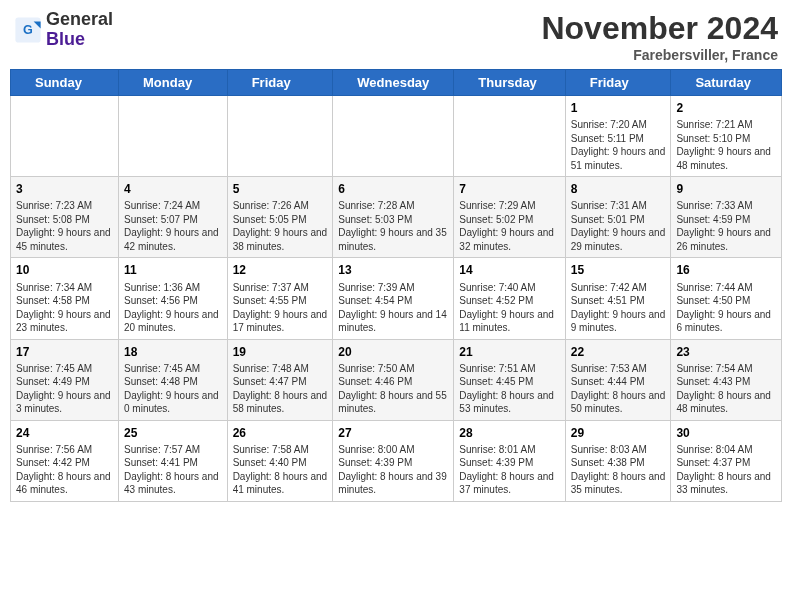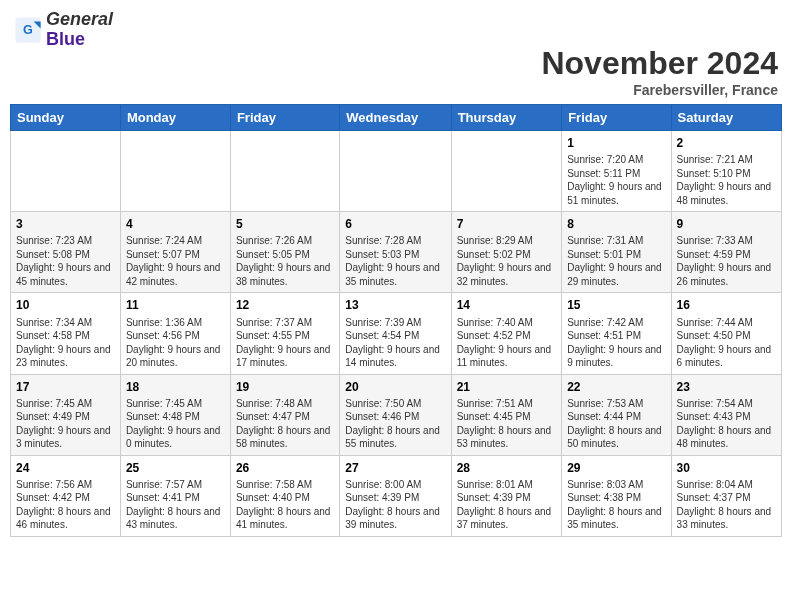--- a/index.html
+++ b/index.html
@@ -20,49 +20,48 @@
     .logo {
       display: flex;
       align-items: center;
       gap: 2px;
     }
     .logo-text {
       font-size: 18px;
       font-weight: bold;
       line-height: 1.1;
     }
-    .logo-general { color: #333; font-style: italic; }
+    .logo-general { color: #333; }
     .logo-blue { color: #4c1d95; }
     .logo-icon {
       width: 28px;
       height: 28px;
       margin-right: 2px;
     }
     .title-block { text-align: right; }
     .month-title {
       font-size: 32px;
       font-weight: bold;
       color: #333;
-      margin-top: 35px;
     }
     .location {
       font-size: 14px;
       color: #555;
       font-weight: bold;
     }
     .calendar {
       width: 100%;
       border-collapse: collapse;
       border: 1px solid #ccc;
     }
     .calendar th {
       background: #2a6dc4;
       color: #fff;
       text-align: left;
-      padding: 5px 6px;
+      padding: 5px 24px;
       font-size: 13px;
       font-weight: bold;
       border: 1px solid #2060b0;
     }
     .calendar td {
       vertical-align: top;
       border: 1px solid #ccc;
       padding: 4px 5px;
       width: 113px;
       min-height: 80px;
@@ -159,21 +158,21 @@
           <div class="day-info">Daylight: 9 hours and 38 minutes.</div>
         </td>
         <td>
           <span class="day-number">6</span>
           <div class="day-info">Sunrise: 7:28 AM</div>
           <div class="day-info">Sunset: 5:03 PM</div>
           <div class="day-info">Daylight: 9 hours and 35 minutes.</div>
         </td>
         <td>
           <span class="day-number">7</span>
-          <div class="day-info">Sunrise: 8:29 AM</div>
+          <div class="day-info">Sunrise: 7:29 AM</div>
           <div class="day-info">Sunset: 5:02 PM</div>
           <div class="day-info">Daylight: 9 hours and 32 minutes.</div>
         </td>
         <td>
           <span class="day-number">8</span>
           <div class="day-info">Sunrise: 7:31 AM</div>
           <div class="day-info">Sunset: 5:01 PM</div>
           <div class="day-info">Daylight: 9 hours and 29 minutes.</div>
         </td>
         <td>

